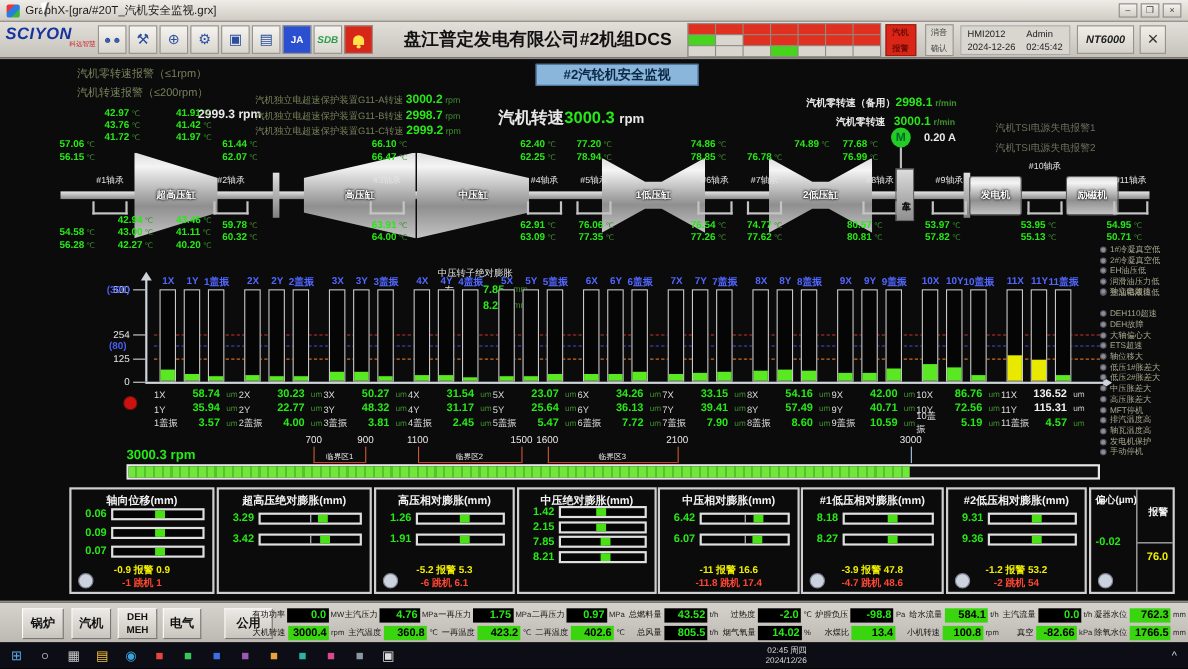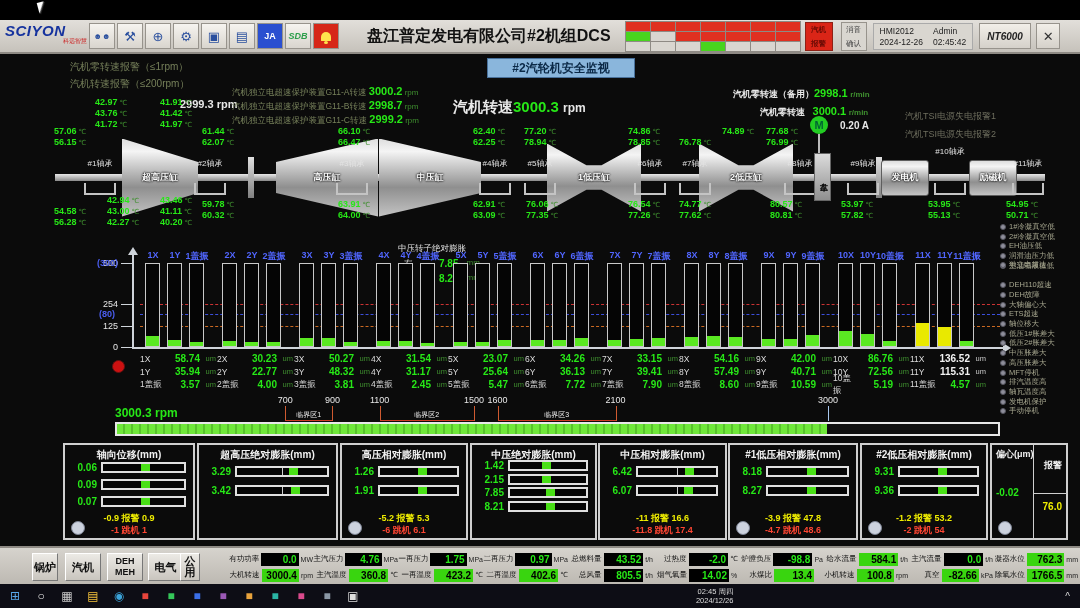--- a/index.html
+++ b/index.html
@@ -80,20 +80,29 @@
   
   #taskbar{position:absolute;left:0;top:584px;width:1080px;height:24px;background:#0d0d15;display:flex;align-items:center;padding:0 4px;}
   .tb-icon{width:22px;height:18px;margin-right:4px;display:flex;align-items:center;justify-content:center;font-size:12px;}
   #tb-clock{margin-left:auto;text-align:right;color:#ddd;font-size:7.5px;line-height:9px;padding-right:4px;}
   #cursor{position:absolute;left:38px;top:2px;width:0;height:0;border-left:7px solid #fff;border-bottom:11px solid transparent;transform:rotate(-15deg);filter:drop-shadow(1px 1px 0 #333);}
 </style>
 </head>
 <body>
 
 <div id="root">
+  <div id="titlebar">
+    <div class="app-icon"></div>
+    <div id="title-text">GraphX-[gra/#20T_汽机安全监视.grx]</div>
+    <div id="win-controls">
+      <div class="win-btn">–</div>
+      <div class="win-btn">❐</div>
+      <div class="win-btn">×</div>
+    </div>
+  </div>
   <div id="cursor"></div>
 
   <div id="toolbar">
     <div id="sciyon">
       <div class="big">SCIYON</div>
       <div class="sub">科远智慧</div>
     </div>
     <div id="tool-icons" style="display: flex;">
         <div class="tool-btn" style="font-size: 8px;">☻☻</div>
         <div class="tool-btn">⚒</div>
@@ -972,26 +981,26 @@
         <div style="position: absolute; left: 4px; top: 42px; font-size: 10px; font-weight: bold; color: rgb(39, 232, 23);">-0.02</div>
         <div class="ind" style="left: 6px; top: 76px;"></div>
         <div style="position: absolute; right: 32px; top: 0px; bottom: 0px; width: 1px; background: rgb(207, 207, 207);"></div>
         <div style="position: absolute; right: 4px; top: 14px; font-size: 9px; font-weight: bold; color: rgb(242, 242, 242);">报警</div>
         <div style="position: absolute; right: 0px; width: 32px; top: 48px; height: 1px; background: rgb(207, 207, 207);"></div>
         <div style="position: absolute; right: 4px; top: 56px; font-size: 10px; font-weight: bold; color: rgb(240, 238, 0);">76.0</div>
       </div>
     </div>
 
   <div id="bottombar">
-      <div class="menu-btn" style="left: 32px; width: 26px;">锅炉</div>
+      <div class="menu-btn" style="left: 20px; width: 38px;">锅炉</div>
       <div class="menu-btn" style="left: 65px; width: 36px;">汽机</div>
       <div class="menu-btn" style="left: 107px; width: 36px; font-size: 9px;">DEH
 MEH</div>
       <div class="menu-btn" style="left: 148px; width: 35px;">电气</div>
-      <div class="menu-btn" style="left: 180px; width: 20px;">公用</div>
+      <div class="menu-btn" style="left: 204px; width: 44px;">公用</div>
       <div class="meas-col" style="left: 228px; top: 3px;">
         <div class="meas-cell">
           <div class="ml">有功功率</div>
           <div class="mv dark">0.0</div>
           <div class="mu">MW</div>
         </div>
         <div class="meas-cell">
           <div class="ml">大机转速</div>
           <div class="mv lit">3000.4</div>
           <div class="mu">rpm</div>

